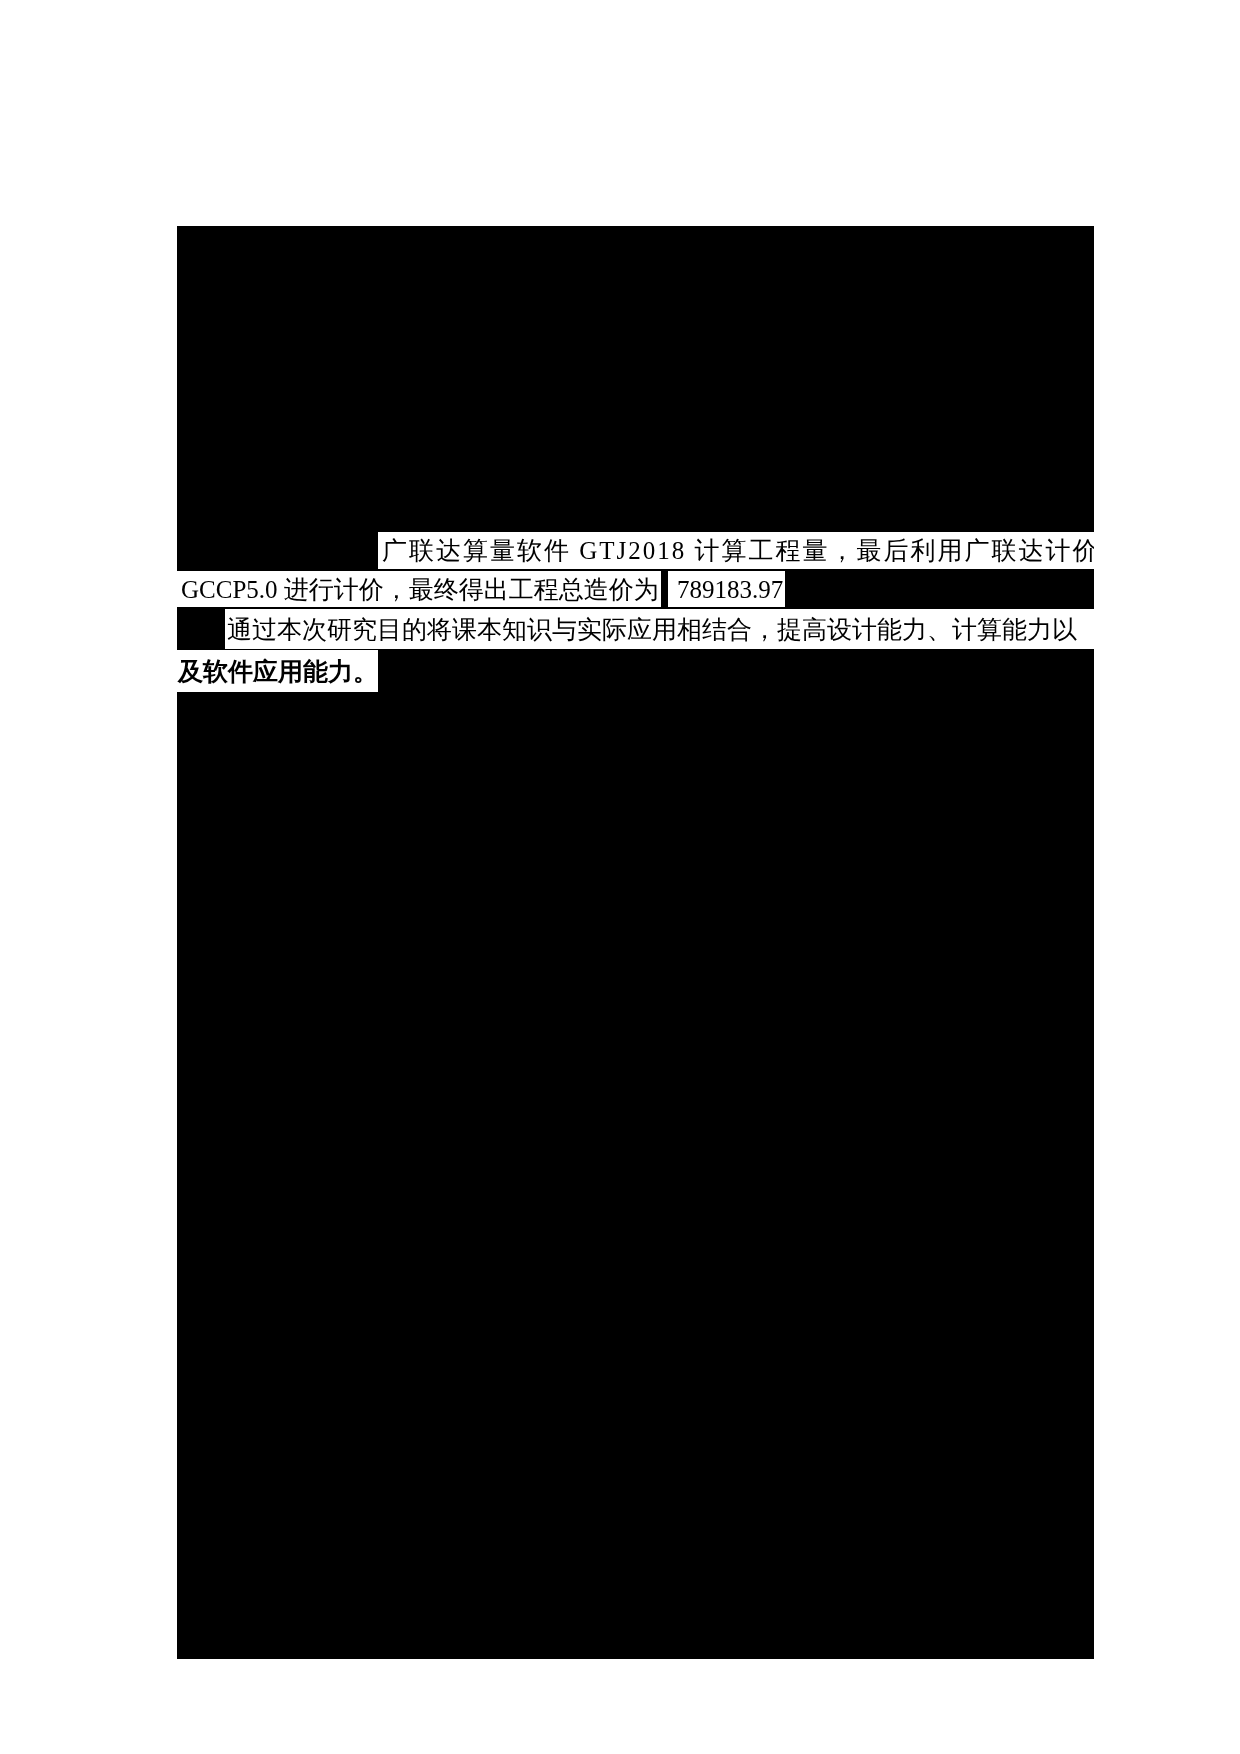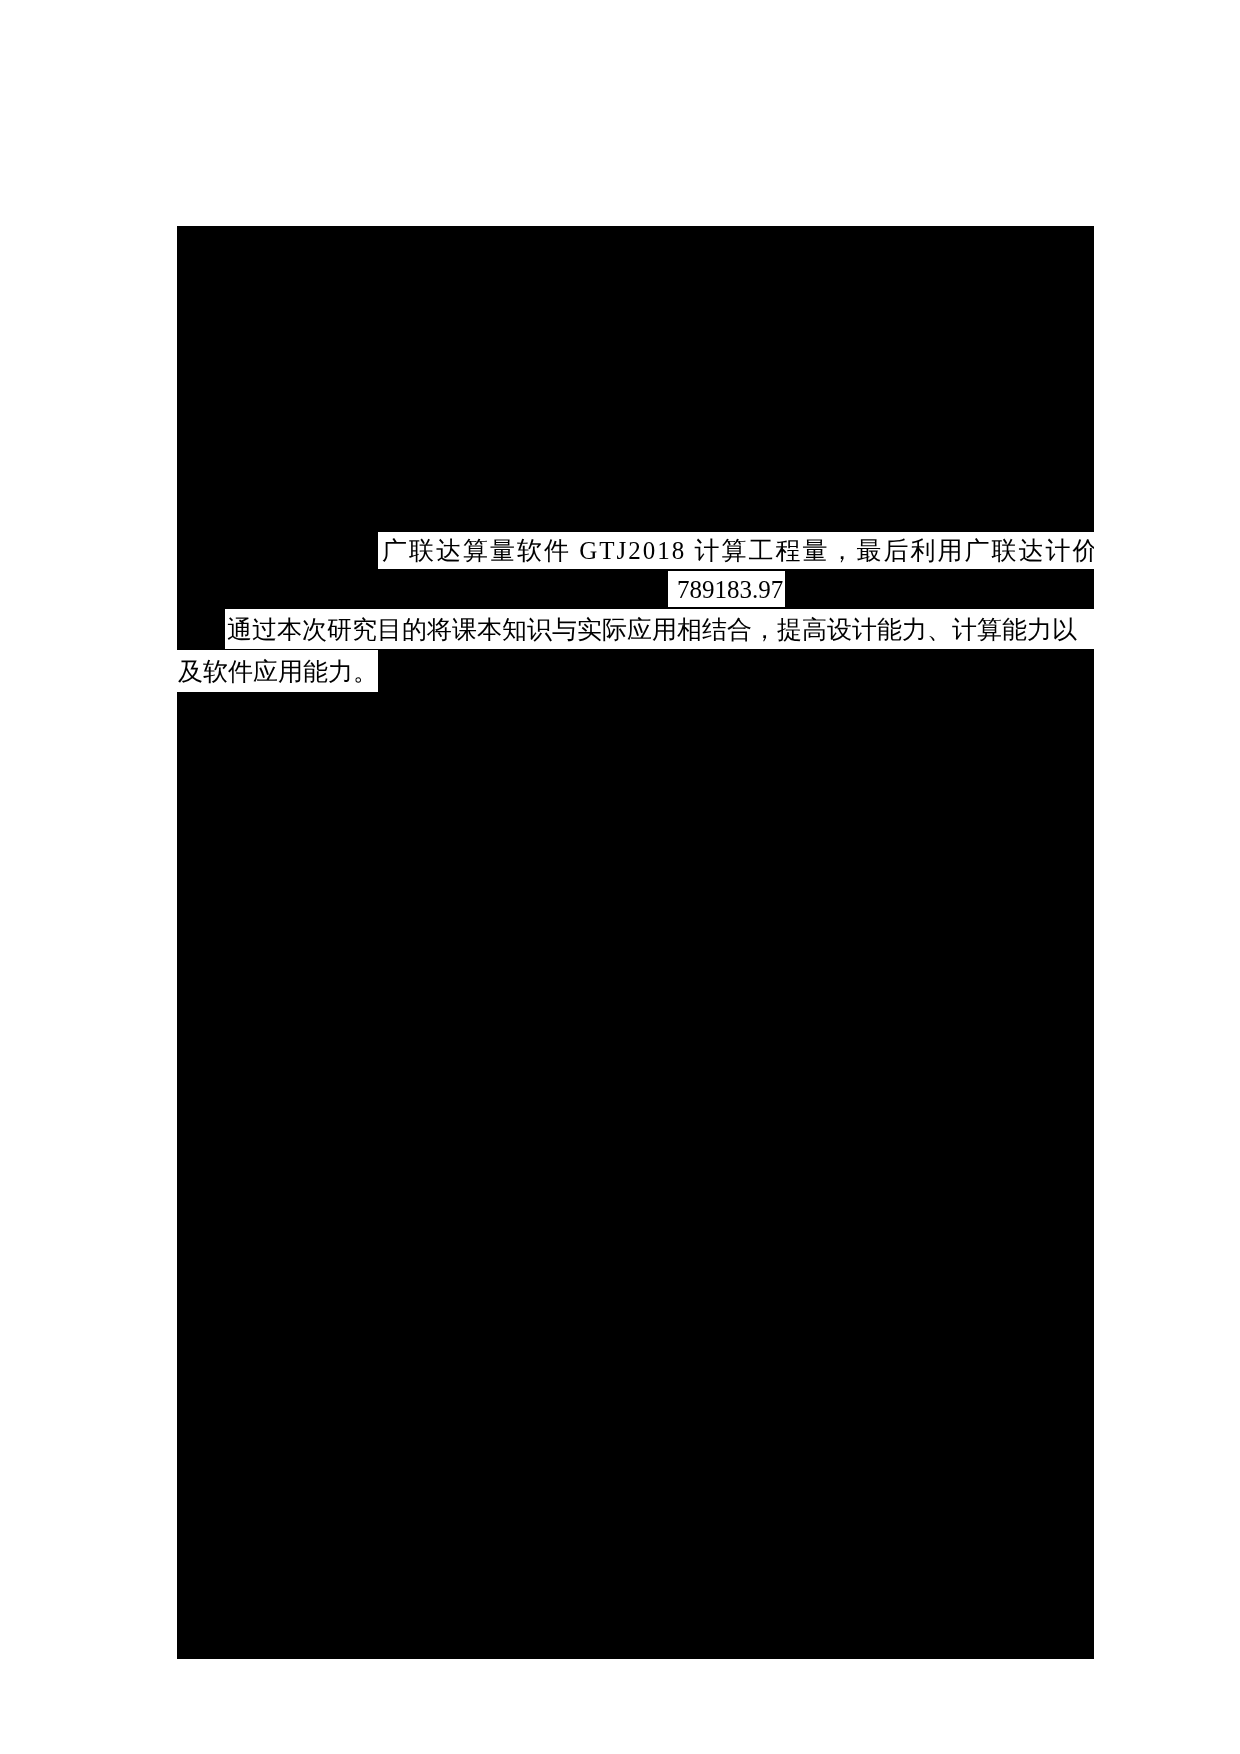--- a/index.html
+++ b/index.html
@@ -65,33 +65,37 @@
     height: 40px;
     padding-left: 2px;
     font-family: Liberation Serif, serif;
   }
   .strip-4 {
     left: 177px;
     top: 650px;
     width: 201px;
     height: 42px;
     padding-left: 1px;
+    font-weight: bold;
   }
 </style>
 </head>
 <body>
 
 <div class="page">
 
   <div class="redaction"></div>
 
   <div class="strip strip-1">
     <span>广联达算量软件 GTJ2018 计算工程量，最后利用广联达计价软件</span>
   </div>
 
+  <div class="strip strip-2a">
+    <span>GCCP5.0 进行计价，最终得出工程总造价为</span>
+  </div>
 
   <div class="strip strip-2b">
     <span>789183.97</span>
   </div>
 
   <div class="strip strip-3">
     <span>通过本次研究目的将课本知识与实际应用相结合，提高设计能力、计算能力以</span>
   </div>
 
   <div class="strip strip-4">

